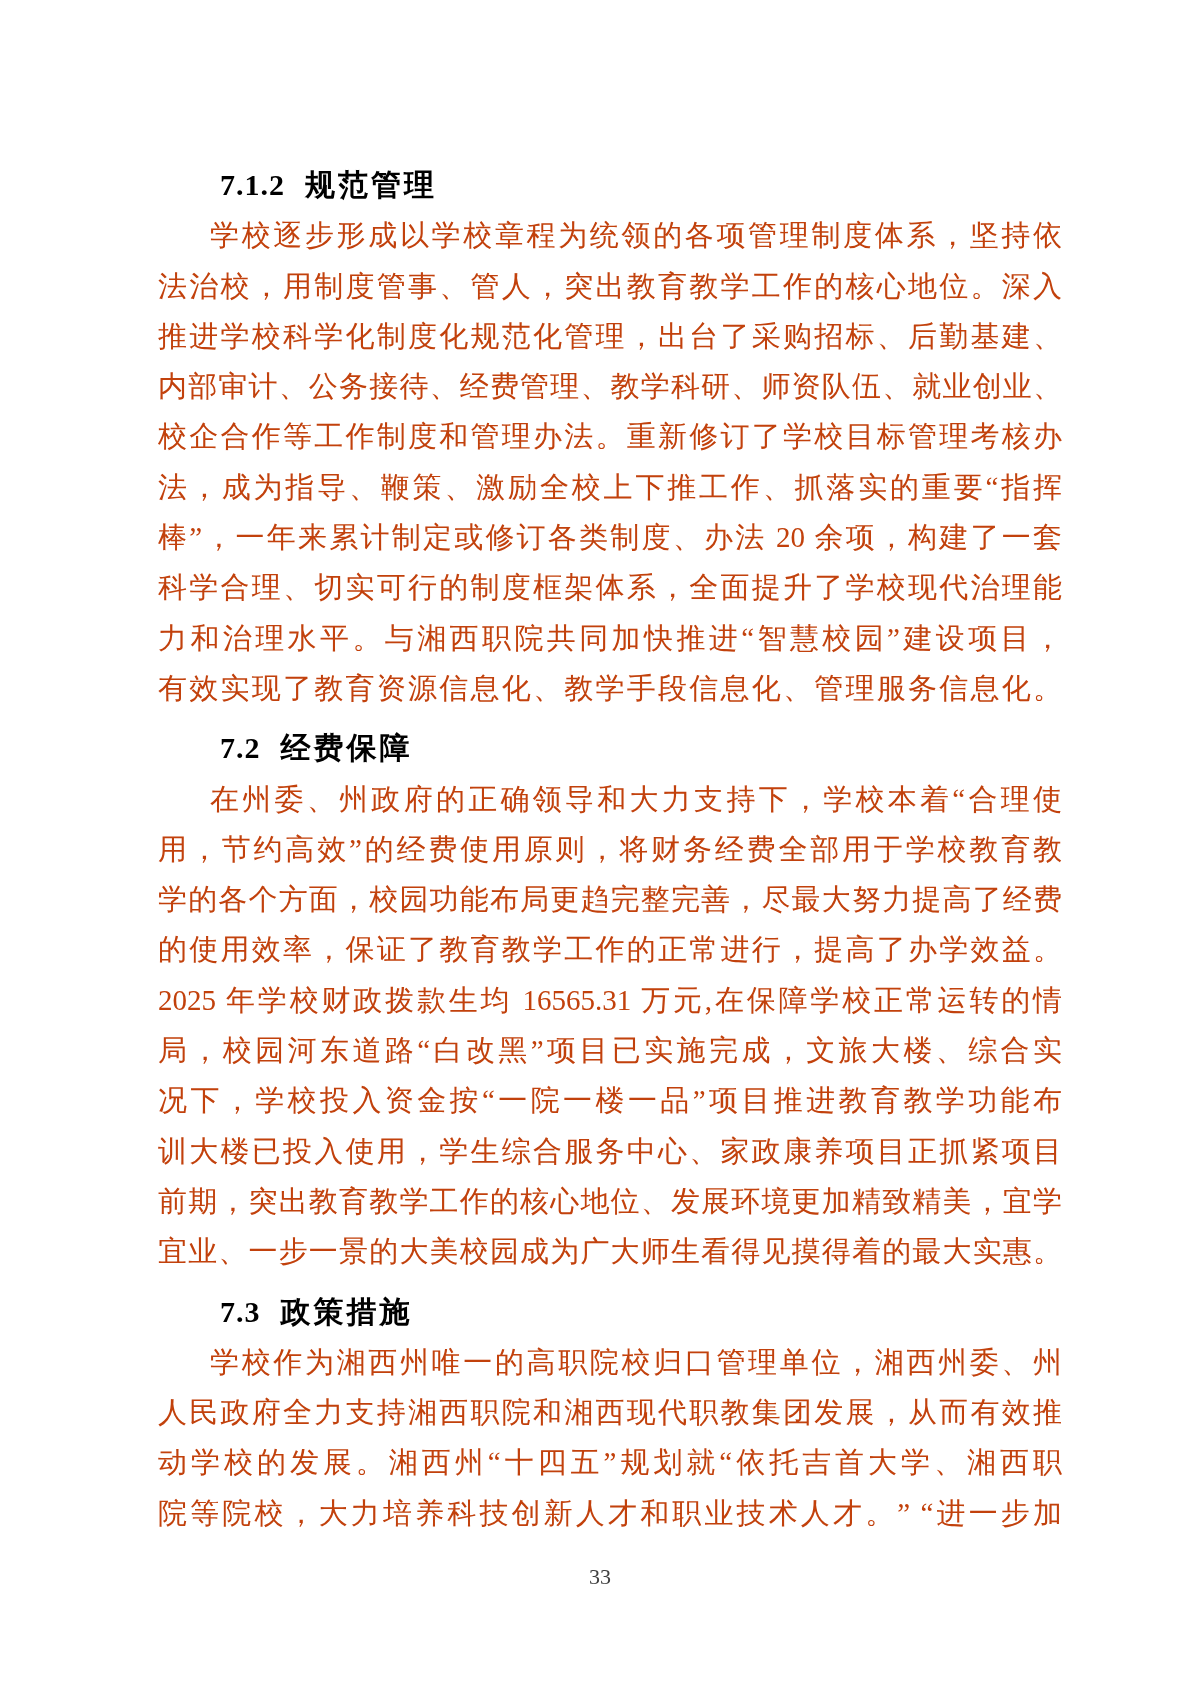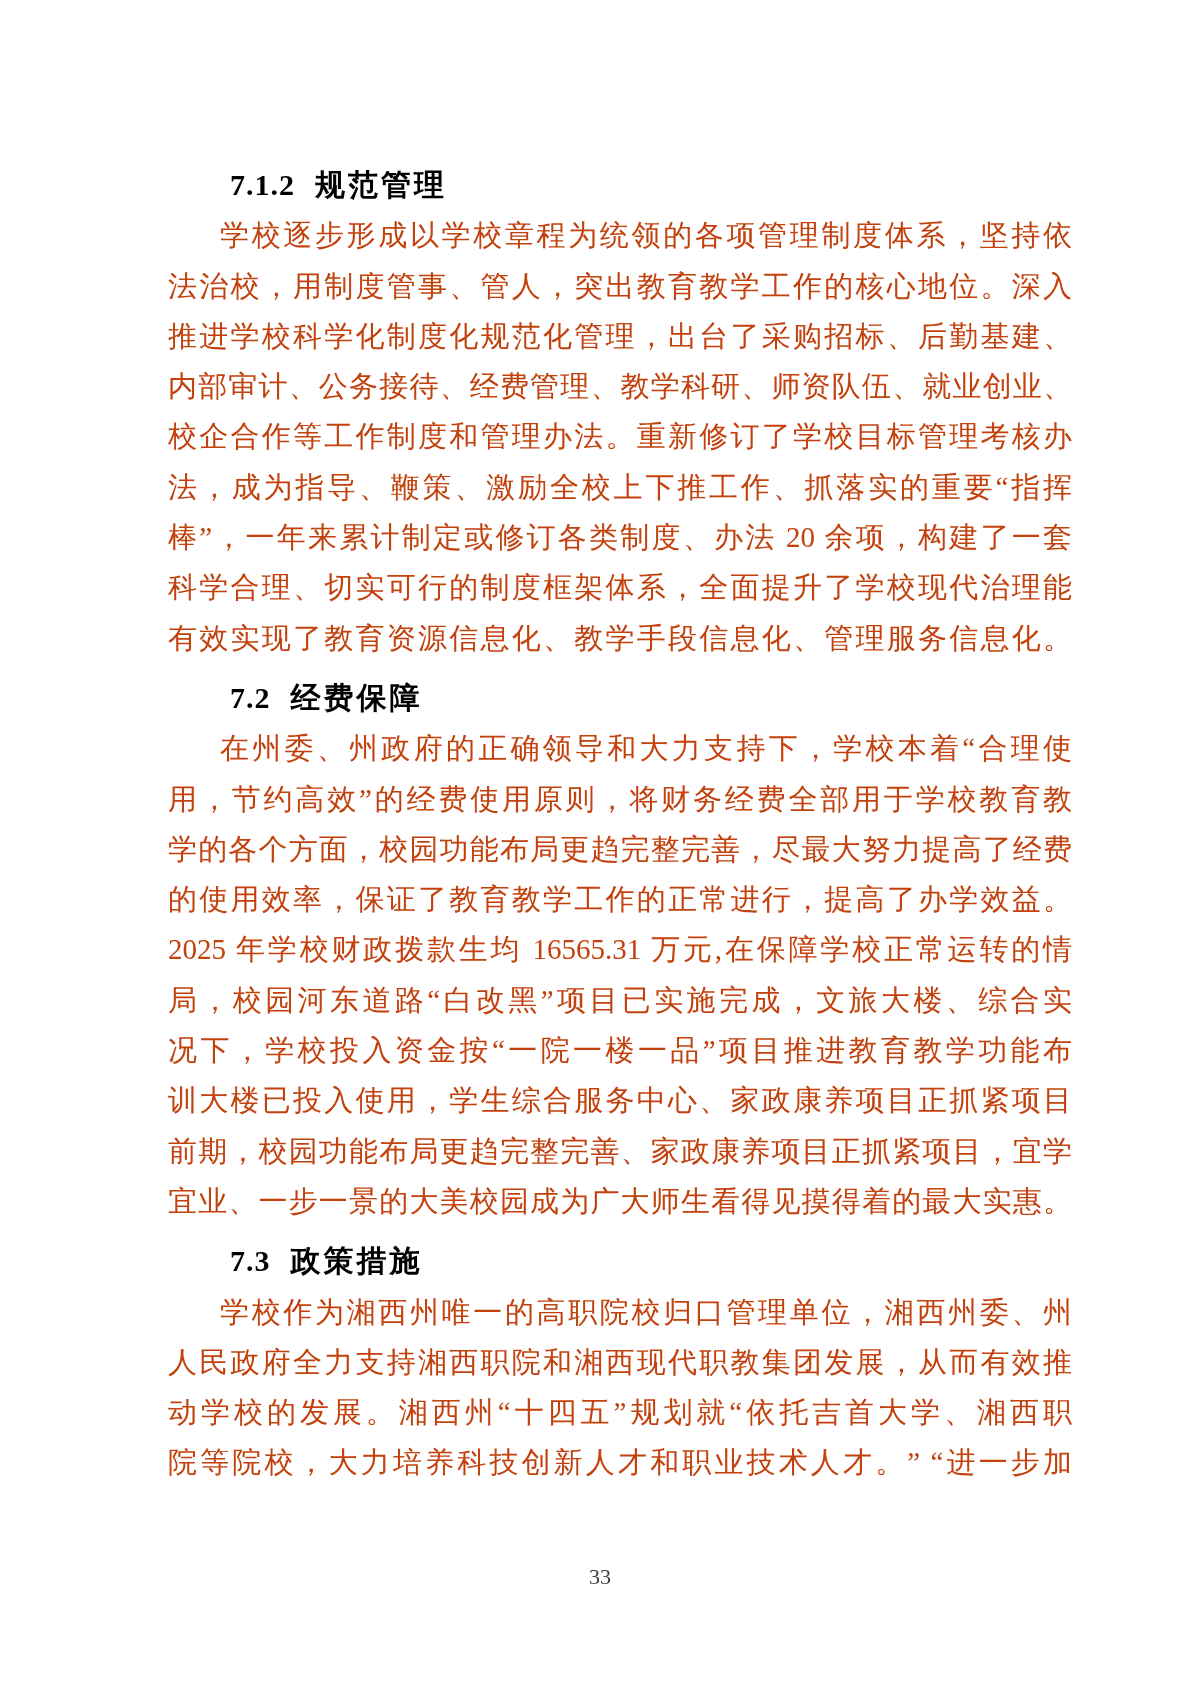--- a/index.html
+++ b/index.html
@@ -8,21 +8,21 @@
     width: 1200px;
     height: 1697px;
     margin: 0 auto;
     background: #ffffff;
     overflow: hidden;
     color: #000;
     font-family: "Liberation Serif", "DejaVu Serif", serif;
   }
   .content {
     position: absolute;
-    left: 168px;
+    left: 158px;
     top: 160px;
     width: 904px;
   }
   .line {
     font-size: 29px;
     line-height: 50.3px;
     height: 50.3px;
     text-align: justify;
     text-align-last: justify;
     white-space: nowrap;
@@ -63,34 +63,35 @@
       <span class="hnum">7.1.2</span><span class="htitle">规范管理</span>
     </div>
     <div class="line indent">学校逐步形成以学校章程为统领的各项管理制度体系，坚持依</div>
     <div class="line">法治校，用制度管事、管人，突出教育教学工作的核心地位。深入</div>
     <div class="line">推进学校科学化制度化规范化管理，出台了采购招标、后勤基建、</div>
     <div class="line">内部审计、公务接待、经费管理、教学科研、师资队伍、就业创业、</div>
     <div class="line">校企合作等工作制度和管理办法。重新修订了学校目标管理考核办</div>
     <div class="line">法，成为指导、鞭策、激励全校上下推工作、抓落实的重要“指挥</div>
     <div class="line">棒”，一年来累计制定或修订各类制度、办法 20 余项，构建了一套</div>
     <div class="line">科学合理、切实可行的制度框架体系，全面提升了学校现代治理能</div>
+    <div class="line">力和治理水平。与湘西职院共同加快推进“智慧校园”建设项目，</div>
     <div class="line">有效实现了教育资源信息化、教学手段信息化、管理服务信息化。</div>
 
     <div class="heading">
       <span class="hnum">7.2</span><span class="htitle">经费保障</span>
     </div>
     <div class="line indent">在州委、州政府的正确领导和大力支持下，学校本着“合理使</div>
     <div class="line">用，节约高效”的经费使用原则，将财务经费全部用于学校教育教</div>
     <div class="line">学的各个方面，校园功能布局更趋完整完善，尽最大努力提高了经费</div>
     <div class="line">的使用效率，保证了教育教学工作的正常进行，提高了办学效益。</div>
     <div class="line">2025 年学校财政拨款生均 16565.31 万元,在保障学校正常运转的情</div>
     <div class="line">局，校园河东道路“白改黑”项目已实施完成，文旅大楼、综合实</div>
     <div class="line">况下，学校投入资金按“一院一楼一品”项目推进教育教学功能布</div>
     <div class="line">训大楼已投入使用，学生综合服务中心、家政康养项目正抓紧项目</div>
-    <div class="line">前期，校园功能布局更趋完整完善、家政康养项目正抓紧项目，宜学</div>
+    <div class="line">前期，突出教育教学工作的核心地位、发展环境更加精致精美，宜学</div>
     <div class="line">宜业、一步一景的大美校园成为广大师生看得见摸得着的最大实惠。</div>
 
     <div class="heading">
       <span class="hnum">7.3</span><span class="htitle">政策措施</span>
     </div>
     <div class="line indent">学校作为湘西州唯一的高职院校归口管理单位，湘西州委、州</div>
     <div class="line">人民政府全力支持湘西职院和湘西现代职教集团发展，从而有效推</div>
     <div class="line">动学校的发展。湘西州“十四五”规划就“依托吉首大学、湘西职</div>
     <div class="line">院等院校，大力培养科技创新人才和职业技术人才。” “进一步加</div>
 

